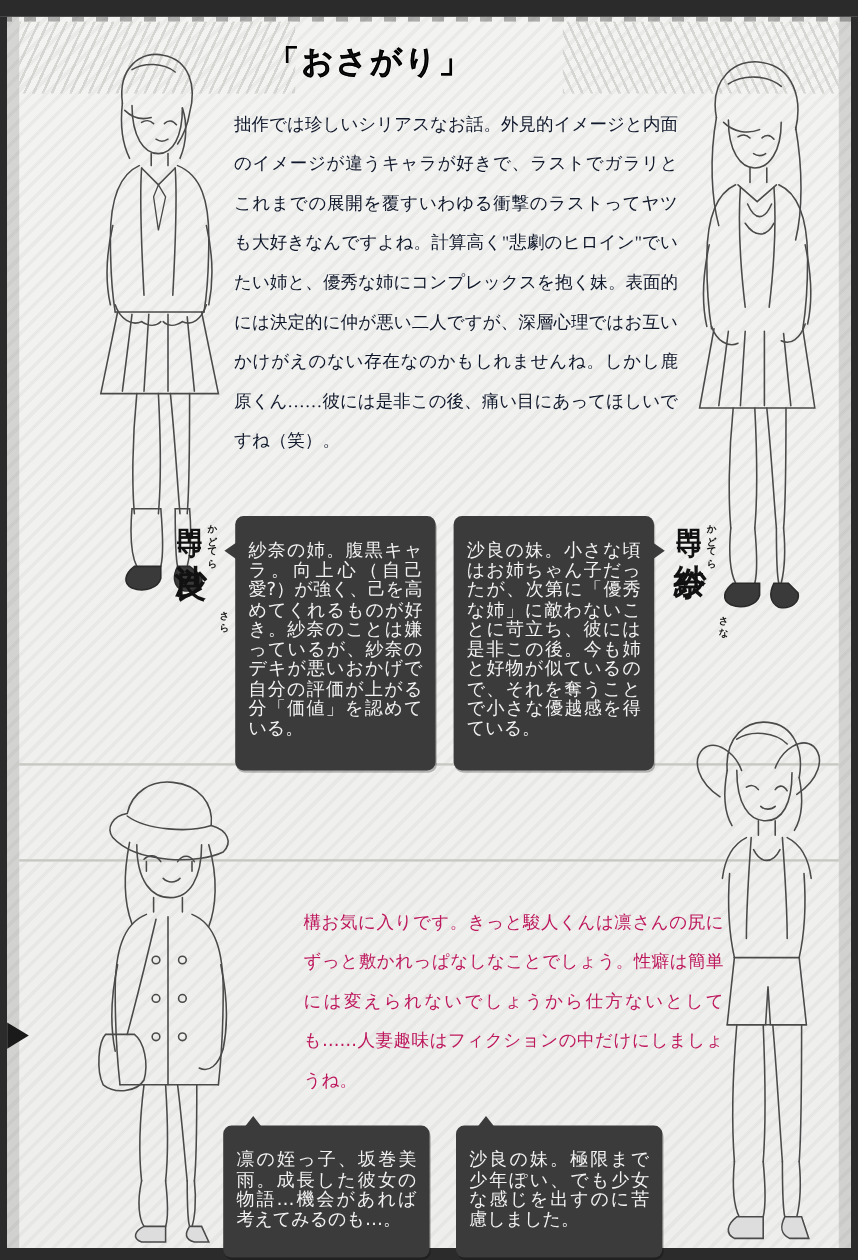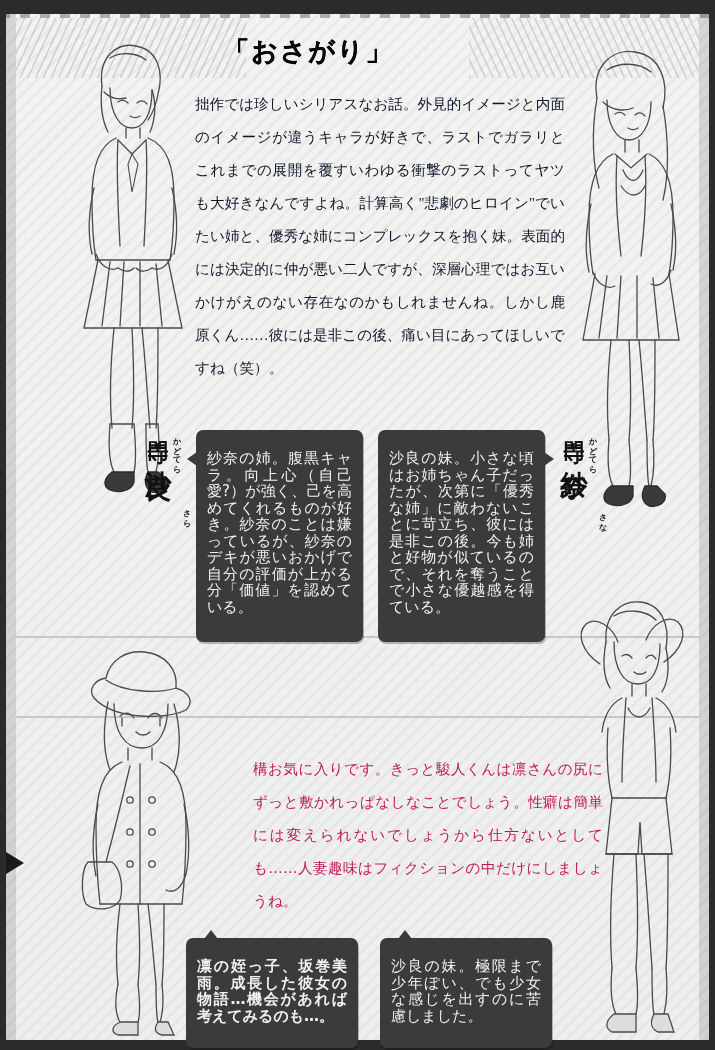--- a/index.html
+++ b/index.html
@@ -362,14 +362,14 @@
     <path d="M96 382 C96 404 96 420 98 428"></path>
     <path d="M110 382 C112 404 110 420 108 428"></path>
     <path d="M58 428 C50 434 48 442 56 446 L80 446 L80 428 Z" fill="#ddd"></path>
     <path d="M98 428 C94 436 94 442 102 446 L118 446 L112 428 Z" fill="#ddd"></path>
   </g>
 </svg>
 </div>
 
 <div class="body-text2">構お気に入りです。きっと駿人くんは凛さんの尻にずっと敷かれっぱなしなことでしょう。性癖は簡単には変えられないでしょうから仕方ないとしても……人妻趣味はフィクションの中だけにしましょうね。</div>
 
-<div class="note tail-up-left" style="left:186px;top:938px;width:150px;height:70px;font-weight:bold;">凛の姪っ子、坂巻美雨。成長した彼女の物語…機会があれば考えてみるのも…。</div>
+<div class="note tail-up-left" style="left:186px;top:938px;width:150px;height:70px;">凛の姪っ子、坂巻美雨。成長した彼女の物語…機会があれば考えてみるのも…。</div>
 <div class="note tail-up-left" style="left:380px;top:938px;width:150px;height:70px;">沙良の妹。極限まで少年ぽい、でも少女な感じを出すのに苦慮しました。</div>
 
 </body></html>

